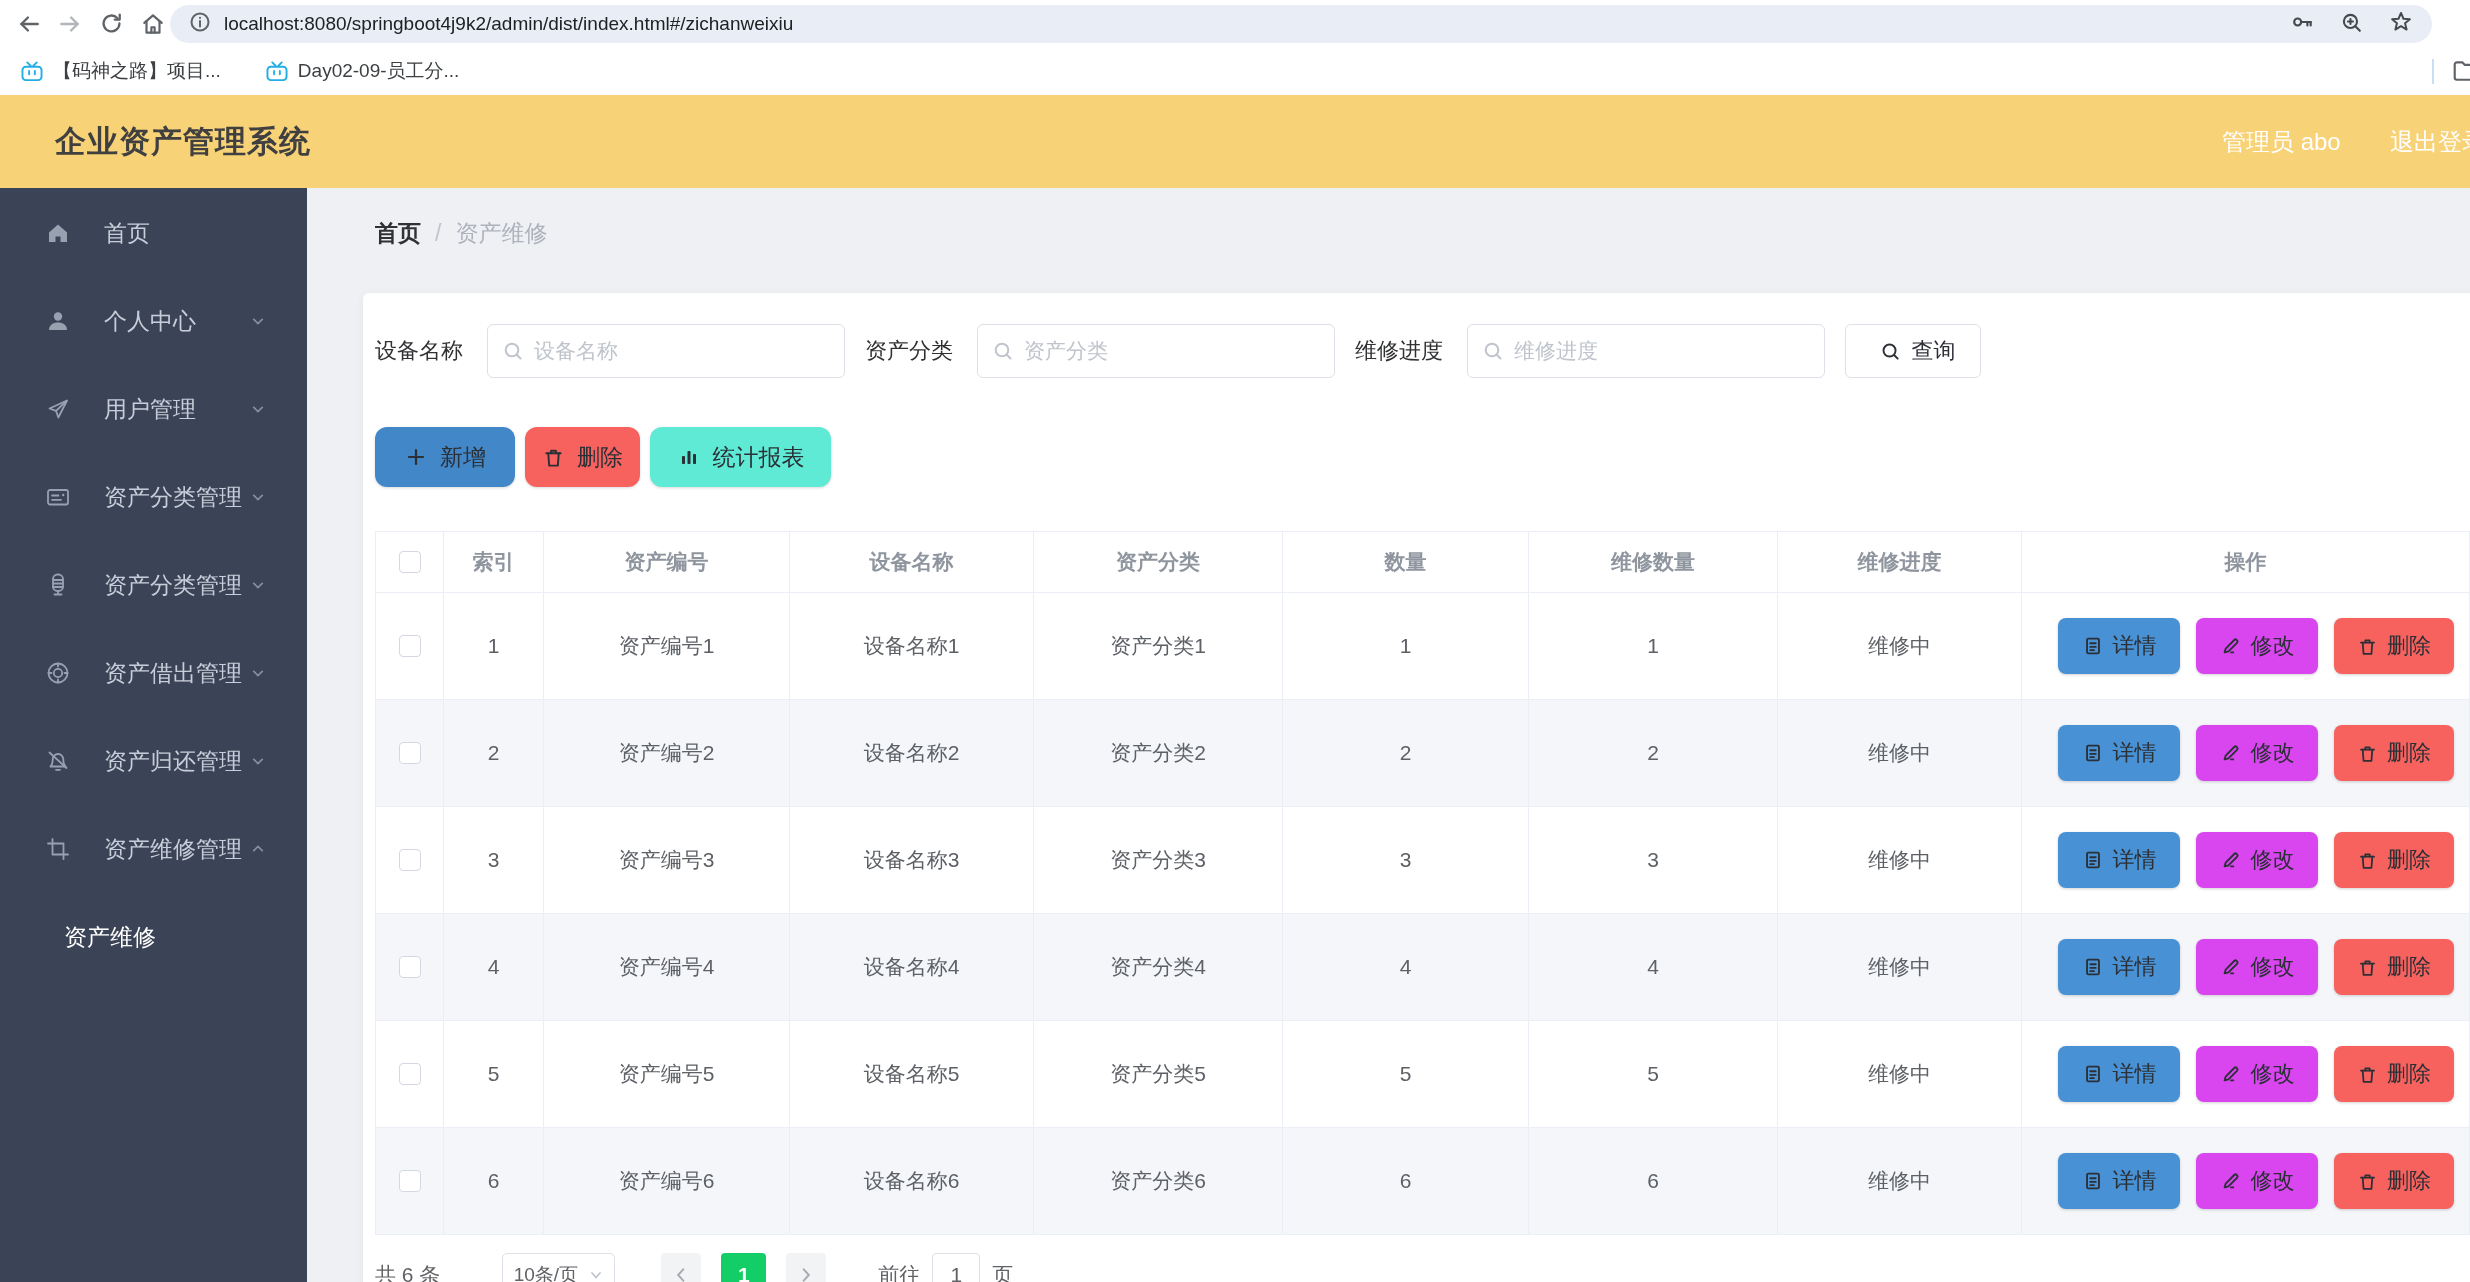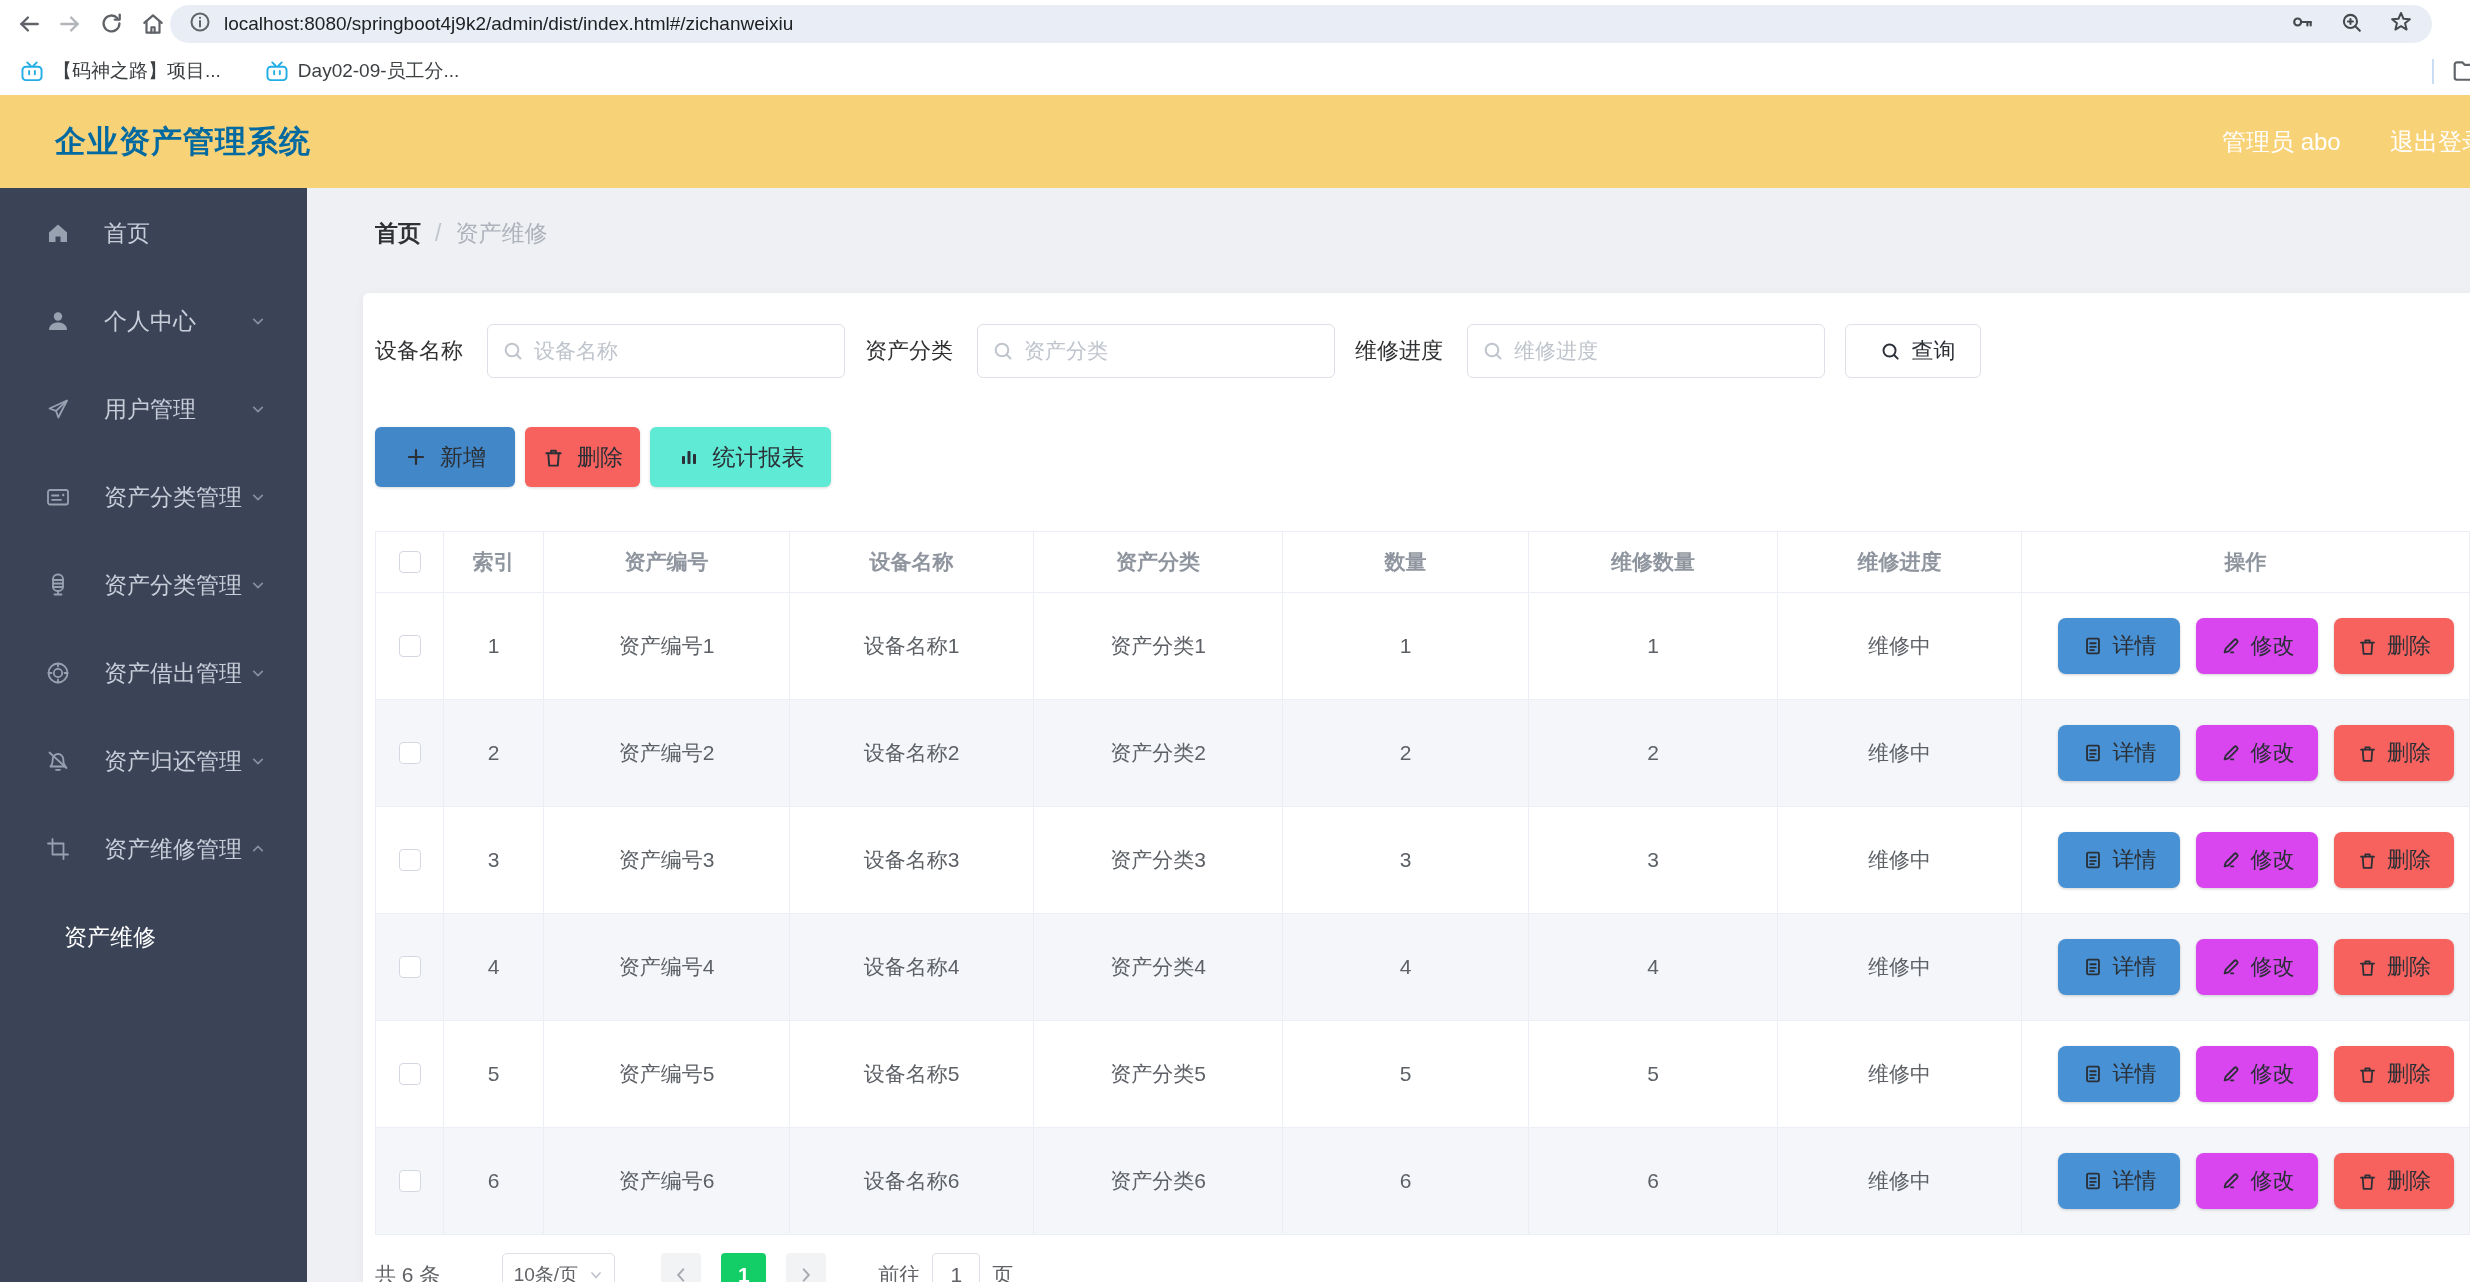--- a/index.html
+++ b/index.html
@@ -15,21 +15,21 @@
   .omnibox .url { margin-left:12px; font-size:19px; color:#202124; white-space:nowrap; }
   .omni-right { margin-left:auto; display:flex; align-items:center; gap:24px; }
   .bookmarks { position:relative; height:48px; display:flex; align-items:center; padding-left:20px; gap:44px; }
   .bm { display:flex; align-items:center; gap:9px; }
   .bm span { font-size:19px; color:#3c4043; white-space:nowrap; }
   .bm-sep { position:absolute; left:2432px; top:12px; width:2px; height:25px; background:#c9ddf5; }
   .bm-folder { position:absolute; left:2452px; top:11px; }
 
   
   .app-header { position:absolute; left:0; top:95px; width:2470px; height:93px; background:#f8d277; }
-  .app-title { position:absolute; left:55px; top:0; height:93px; display:flex; align-items:center; font-size:31px; font-weight:bold; color:#0369a1; letter-spacing:1px; }
+  .app-title { position:absolute; left:55px; top:0; height:93px; display:flex; align-items:center; font-size:31px; font-weight:bold; color:#404040; letter-spacing:1px; }
   .hdr-user { position:absolute; left:2222px; top:0; height:93px; display:flex; align-items:center; font-size:24px; color:#fff; white-space:nowrap; }
   .hdr-logout { position:absolute; left:2390px; top:0; height:93px; display:flex; align-items:center; font-size:24px; color:#fff; white-space:nowrap; cursor:pointer; }
 
   
   .sidebar { position:absolute; left:0; top:188px; width:307px; height:1094px; background:#3b4457; padding-top:1px; }
   .side-item { height:88px; display:flex; align-items:center; padding:0 38px 0 45px; cursor:pointer; }
   .side-item .lbl { margin-left:33px; font-size:23px; color:#c8ced9; white-space:nowrap; }
   .side-item .chev { margin-left:auto; }
   .sub-item { height:88px; display:flex; align-items:center; padding-left:64px; cursor:pointer; }
   .sub-item .lbl { font-size:23px; color:#ffffff; }
@@ -48,21 +48,21 @@
   .f-label { font-size:22px; color:#303133; margin-right:24px; white-space:nowrap; }
   .input-wrap { position:relative; margin-right:14px; }
   .input-wrap svg { position:absolute; left:14px; top:15px; }
   .f-input { width:358px; height:54px; border:1.5px solid #dde0e6; border-radius:6px; padding:0 14px 0 46px; font-size:21px; color:#303133; outline:none; background:#fff; font-family:"Liberation Sans", sans-serif; }
   .f-input::placeholder { color:#bfc4cc; }
   .gap2 { margin-left:6px; }
   .btn-query { margin-left:6px; width:136px; height:54px; border:1.5px solid #dde0e6; background:#fff; border-radius:6px; display:flex; align-items:center; justify-content:center; gap:10px; font-size:22px; color:#2b2f36; cursor:pointer; font-family:"Liberation Sans", sans-serif;padding-left:8px; }
 
   
   .actions-bar { position:absolute; left:12px; top:134px; display:flex; gap:10px; }
-  .abtn { height:60px; border:none; border-radius:6px; display:flex; align-items:center; justify-content:center; gap:12px; font-size:23px; color:#2b2f36; cursor:pointer; box-shadow:0 1px 3px rgba(0,0,0,.15); font-family:"Liberation Sans", sans-serif; }
+  .abtn { height:60px; border:none; border-radius:12px; display:flex; align-items:center; justify-content:center; gap:12px; font-size:23px; color:#2b2f36; cursor:pointer; box-shadow:0 1px 3px rgba(0,0,0,.15); font-family:"Liberation Sans", sans-serif; }
   .abtn-add { width:140px; background:#4288c9; }
   .abtn-del { width:115px; background:#f7625e; }
   .abtn-rep { width:181px; background:#5eead4; }
 
   
   .t-table { position:absolute; left:12px; top:238px; width:2095px; border-top:1px solid #ebeef5; border-left:1px solid #ebeef5; font-size:21px; }
   .t-hrow { display:flex; height:61px; background:#fff; border-bottom:1px solid #ebeef5; }
   .t-row { display:flex; height:107px; background:#fff; border-bottom:1px solid #ebeef5; }
   .t-row.stripe { background:#f4f6fa; }
   .cell, .hcell { display:flex; align-items:center; justify-content:center; border-right:1px solid #ebeef5; overflow:hidden; }

